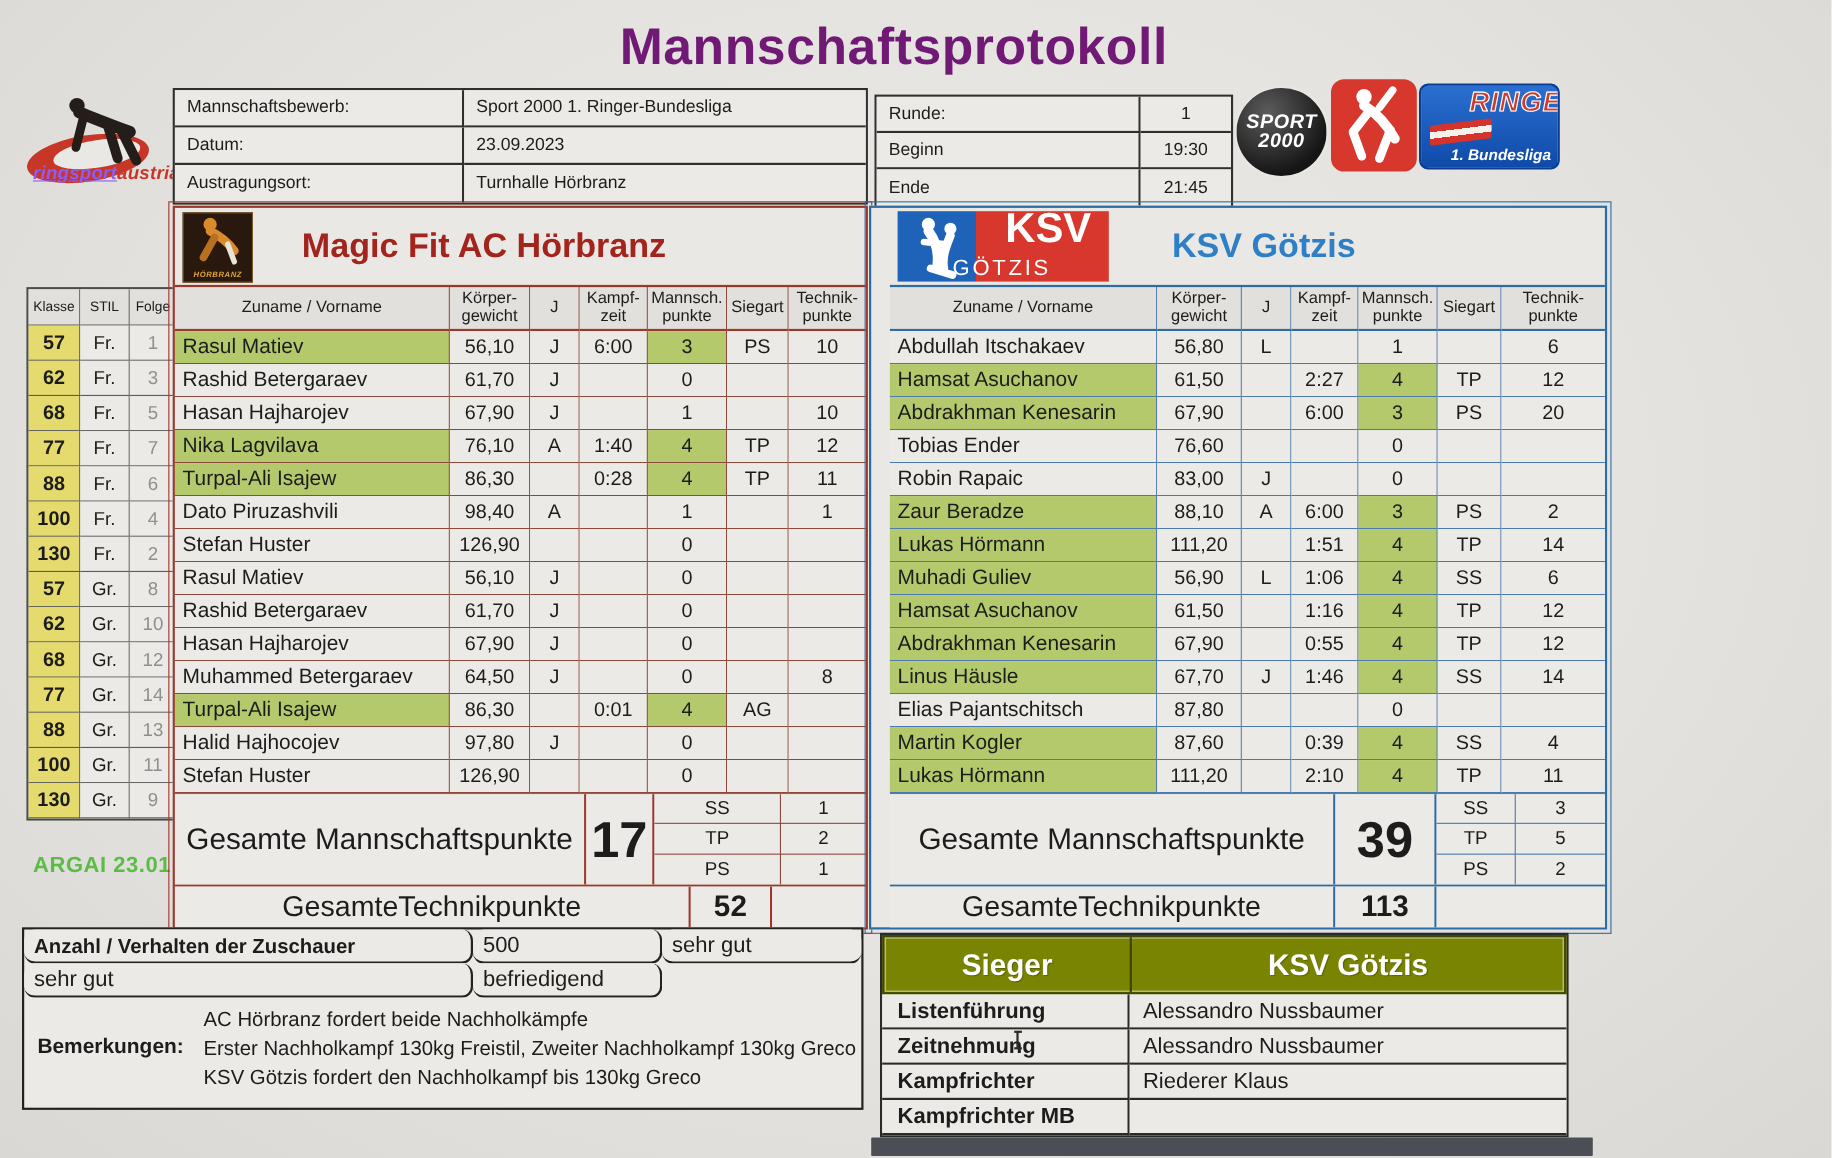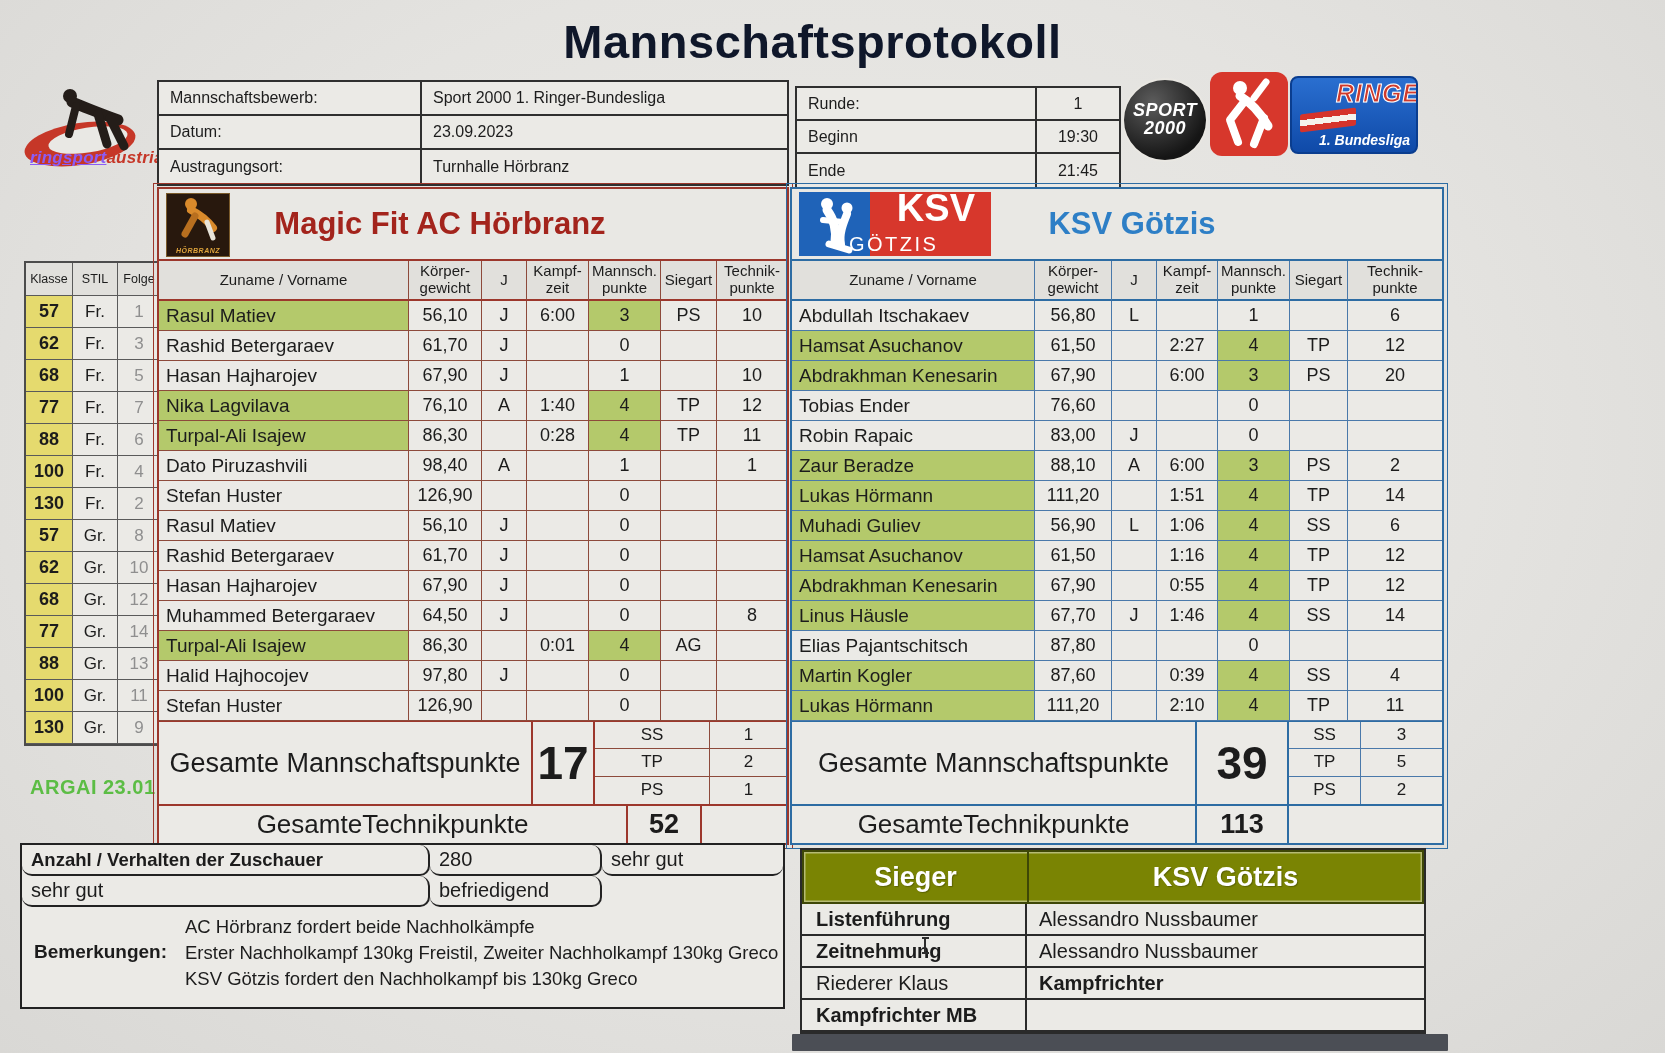--- a/index.html
+++ b/index.html
@@ -2,21 +2,21 @@
 <html><head>
 <meta charset="utf-8">
 <style>
   html,body{margin:0;padding:0;}
   body{width:1665px;height:1053px;position:relative;overflow:hidden;
        font-family:"Liberation Sans",sans-serif;color:#1c1c1c;
        background:radial-gradient(ellipse at 50% 42%, #ecebe7 0%, #e4e3e0 55%, #d9d8d5 100%);}
   .abs{position:absolute;}
   
   .title{left:390px;top:14px;width:845px;text-align:center;font-size:47px;font-weight:bold;
-         color:#0f172a;letter-spacing:.5px;}
+         color:#701a75;letter-spacing:.5px;}
   
   .rsa{left:14px;top:82px;width:152px;height:102px;}
   .rsa svg{position:absolute;left:0;top:0;}
   .rsa-text{position:absolute;left:16px;top:66px;font-style:italic;font-weight:bold;font-size:17px;letter-spacing:.2px;}
   .rsa-1{color:#8b5cf6;text-decoration:underline;}
   .rsa-2{color:#c63728;}
   
   .meta{display:grid;border:2px solid #2f2f2f;background:#ebeae6;}
   .meta .mcell{display:flex;align-items:center;padding-left:11px;font-size:16px;
                border-right:2px solid #2f2f2f;border-bottom:2px solid #2f2f2f;background:#ebeae6;overflow:hidden;white-space:nowrap;}
@@ -44,21 +44,21 @@
   .wc{display:flex;align-items:center;justify-content:center;border-right:1.5px solid #5a5a5a;
       border-bottom:1.5px solid #5a5a5a;font-size:17px;background:#ebeae6;}
   .wc:nth-child(3n){border-right:none;}
   .wc.wh{font-size:12.5px;background:#e1e0dc;}
   .wc.kl{background:#e5da6e;font-weight:600;font-size:18px;}
   .wc.fo{color:#8f8f8f;}
   .argai{left:30px;top:776px;font-size:20px;font-weight:bold;color:#5cbd45;letter-spacing:.5px;}
   
   .panel{border:2px solid var(--accent);outline:1.5px solid var(--accent);outline-offset:3px;background:#e9e8e4;}
   .panel.home{--accent:#9c372c;--inner:#8d4a3b;left:157px;top:187px;width:628px;}
-  .panel.away{--accent:#2d6ca3;--inner:#4a79aa;left:790px;top:187px;width:650px;}
+  .panel.away{--accent:#2d6ca3;--inner:#4a79aa;left:790px;top:187px;width:650px;padding-left:17px;}
   .team-header{position:relative;height:70px;border-bottom:2px solid var(--accent);}
   .team-name{position:absolute;top:0;height:70px;display:flex;align-items:center;justify-content:center;
              font-weight:bold;font-size:31px;white-space:nowrap;}
   .home .team-name{left:70px;right:136px;color:#a3241c;}
   .away .team-name{left:200px;right:170px;color:#2e7fc6;}
   .hoeb{position:absolute;left:7px;top:4px;width:62px;height:62px;background:#28180d;border:1px solid #7a5a2a;overflow:hidden;}
   .hoeb-cap{position:absolute;bottom:2px;width:100%;text-align:center;font-size:7px;font-weight:bold;
             color:#e0a53c;letter-spacing:.5px;font-style:italic;}
   .ksvlogo{position:absolute;left:7px;top:3px;width:192px;height:64px;overflow:hidden;
            background:linear-gradient(90deg,#1f63b8 0 37%,#d7372c 37% 100%);}
@@ -513,21 +513,21 @@
   <div class="techrow">
     <div class="tech-label">GesamteTechnikpunkte</div>
     <div class="tech-val">113</div>
     <div class="tech-rest"></div>
   </div>
 </div>
 
 <div class="abs blbox">
   <div class="inforows" id="info-rows">
       <div class="ic lab">Anzahl / Verhalten der Zuschauer</div>
-      <div class="ic">280</div>
+      <div class="ic">500</div>
       <div class="ic">sehr gut</div>
       <div class="ic">sehr gut</div>
       <div class="ic">befriedigend</div>
     </div>
   <div class="remarks">
     <div class="rem-label">Bemerkungen:</div>
     <div class="rem-lines" id="remarks-lines">
         <div>AC Hörbranz fordert beide Nachholkämpfe</div>
         <div>Erster Nachholkampf 130kg Freistil, Zweiter Nachholkampf 130kg Greco</div>
         <div>KSV Götzis fordert den Nachholkampf bis 130kg Greco</div>
@@ -538,21 +538,21 @@
 <div class="abs brbox">
   <div class="sieger">
     <div class="sg">Sieger</div>
     <div class="sg">KSV Götzis</div>
   </div>
   <div class="offrows" id="officials">
       <div class="oc lab">Listenführung</div>
       <div class="oc">Alessandro Nussbaumer</div>
       <div class="oc lab">Zeitnehmung</div>
       <div class="oc">Alessandro Nussbaumer</div>
+      <div class="oc lab">Kampfrichter</div>
       <div class="oc">Riederer Klaus</div>
-      <div class="oc lab">Kampfrichter</div>
       <div class="oc lab">Kampfrichter MB</div>
       <div class="oc"></div>
     </div>
 </div>
 
 <div class="abs strip"></div>
 <div class="abs ibeam"></div>
 
 </body></html>

